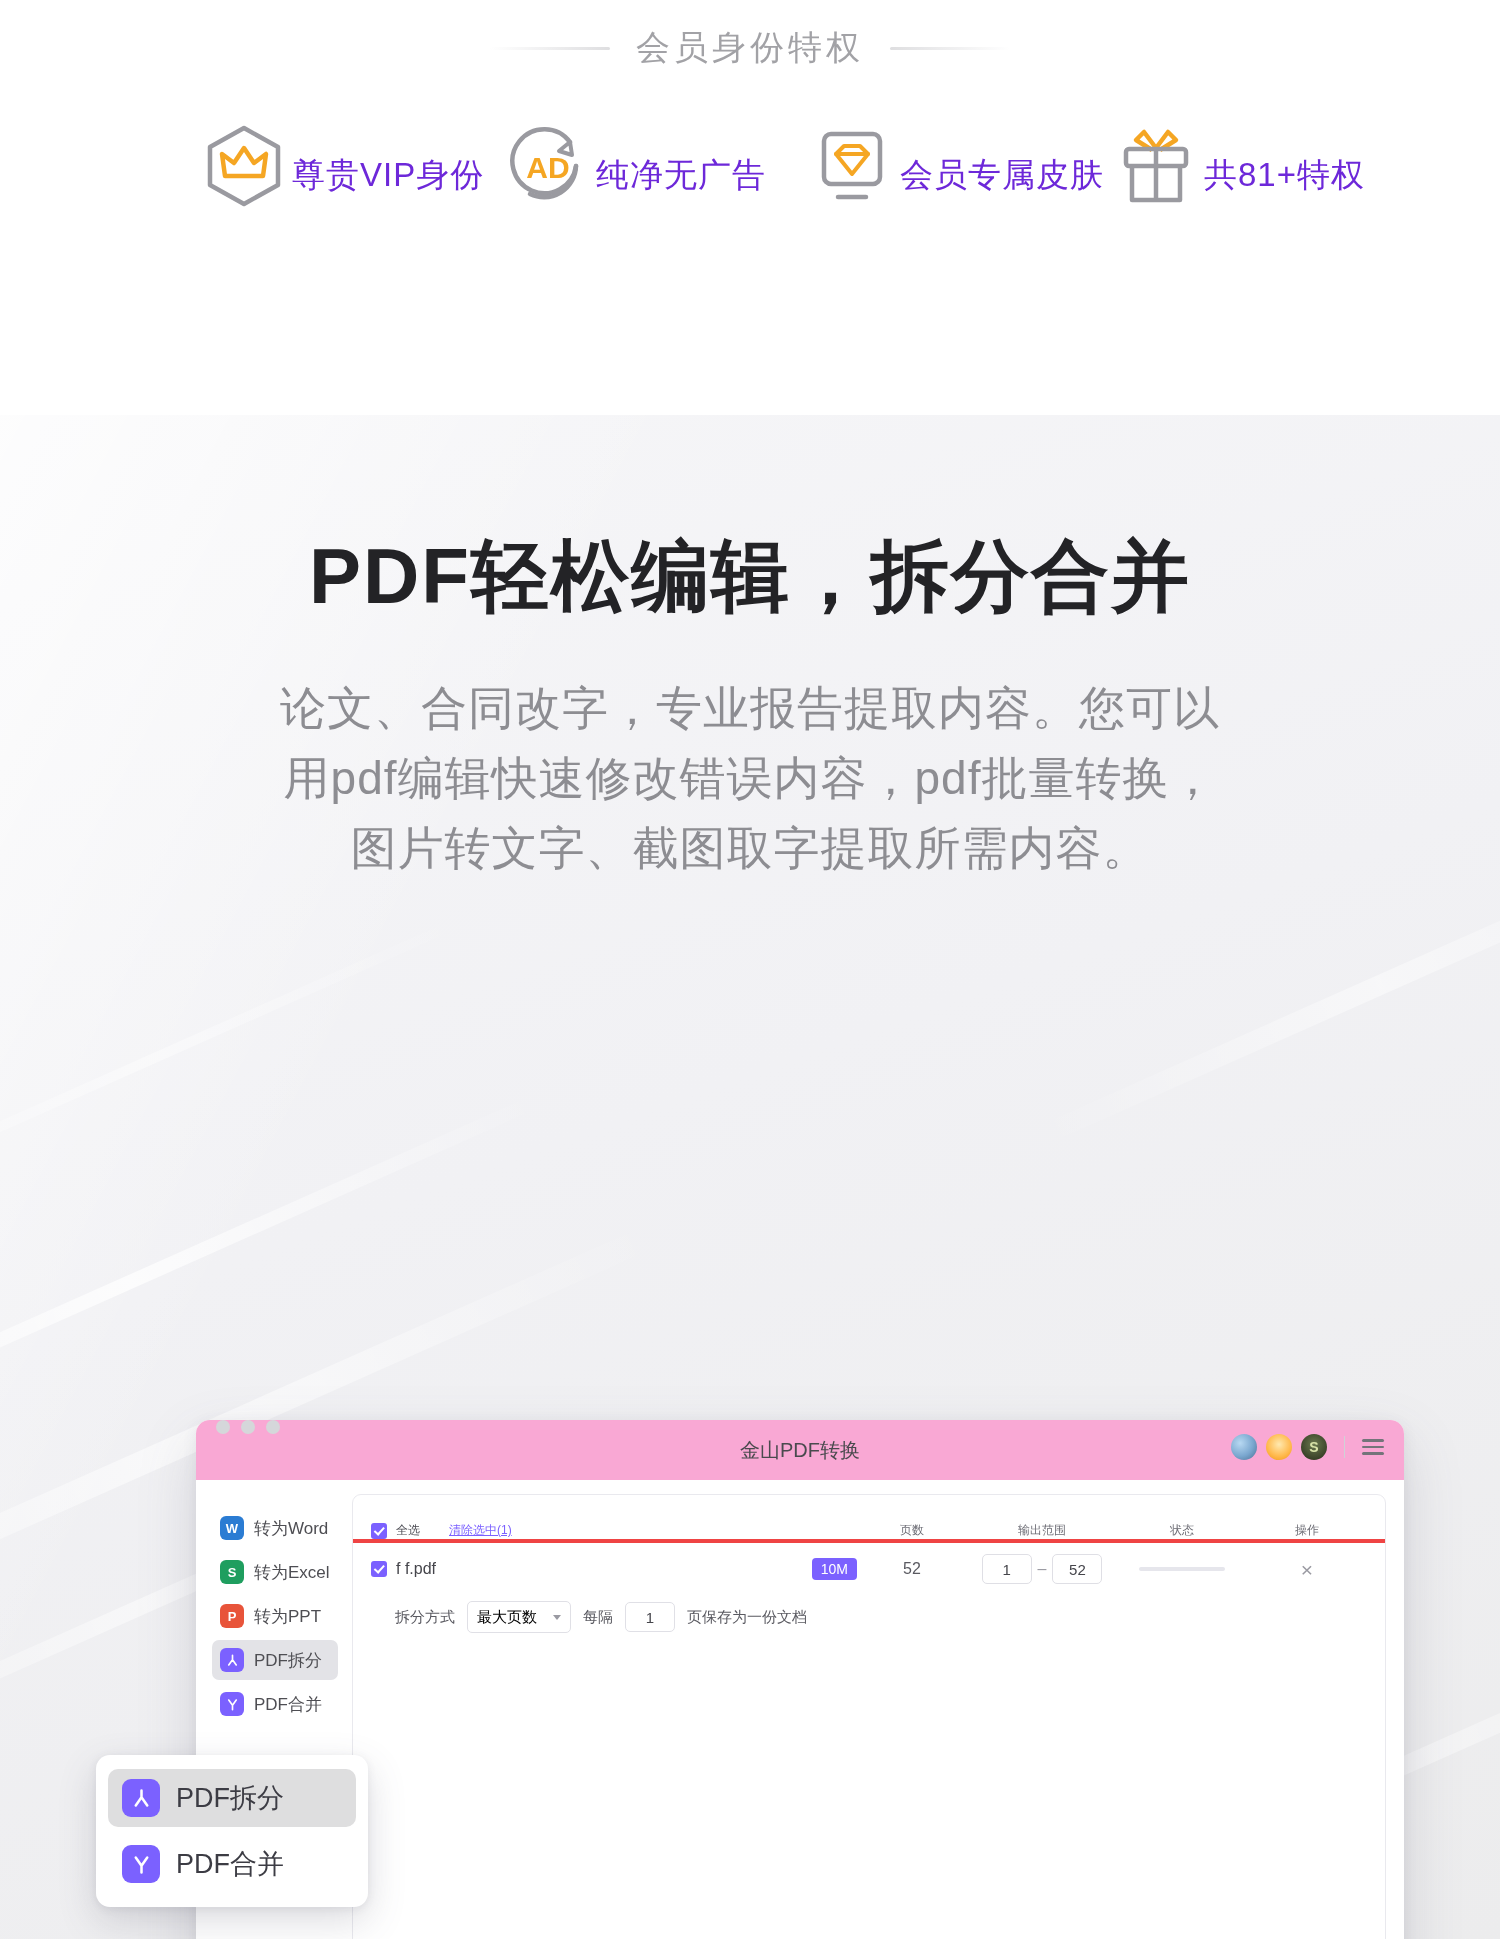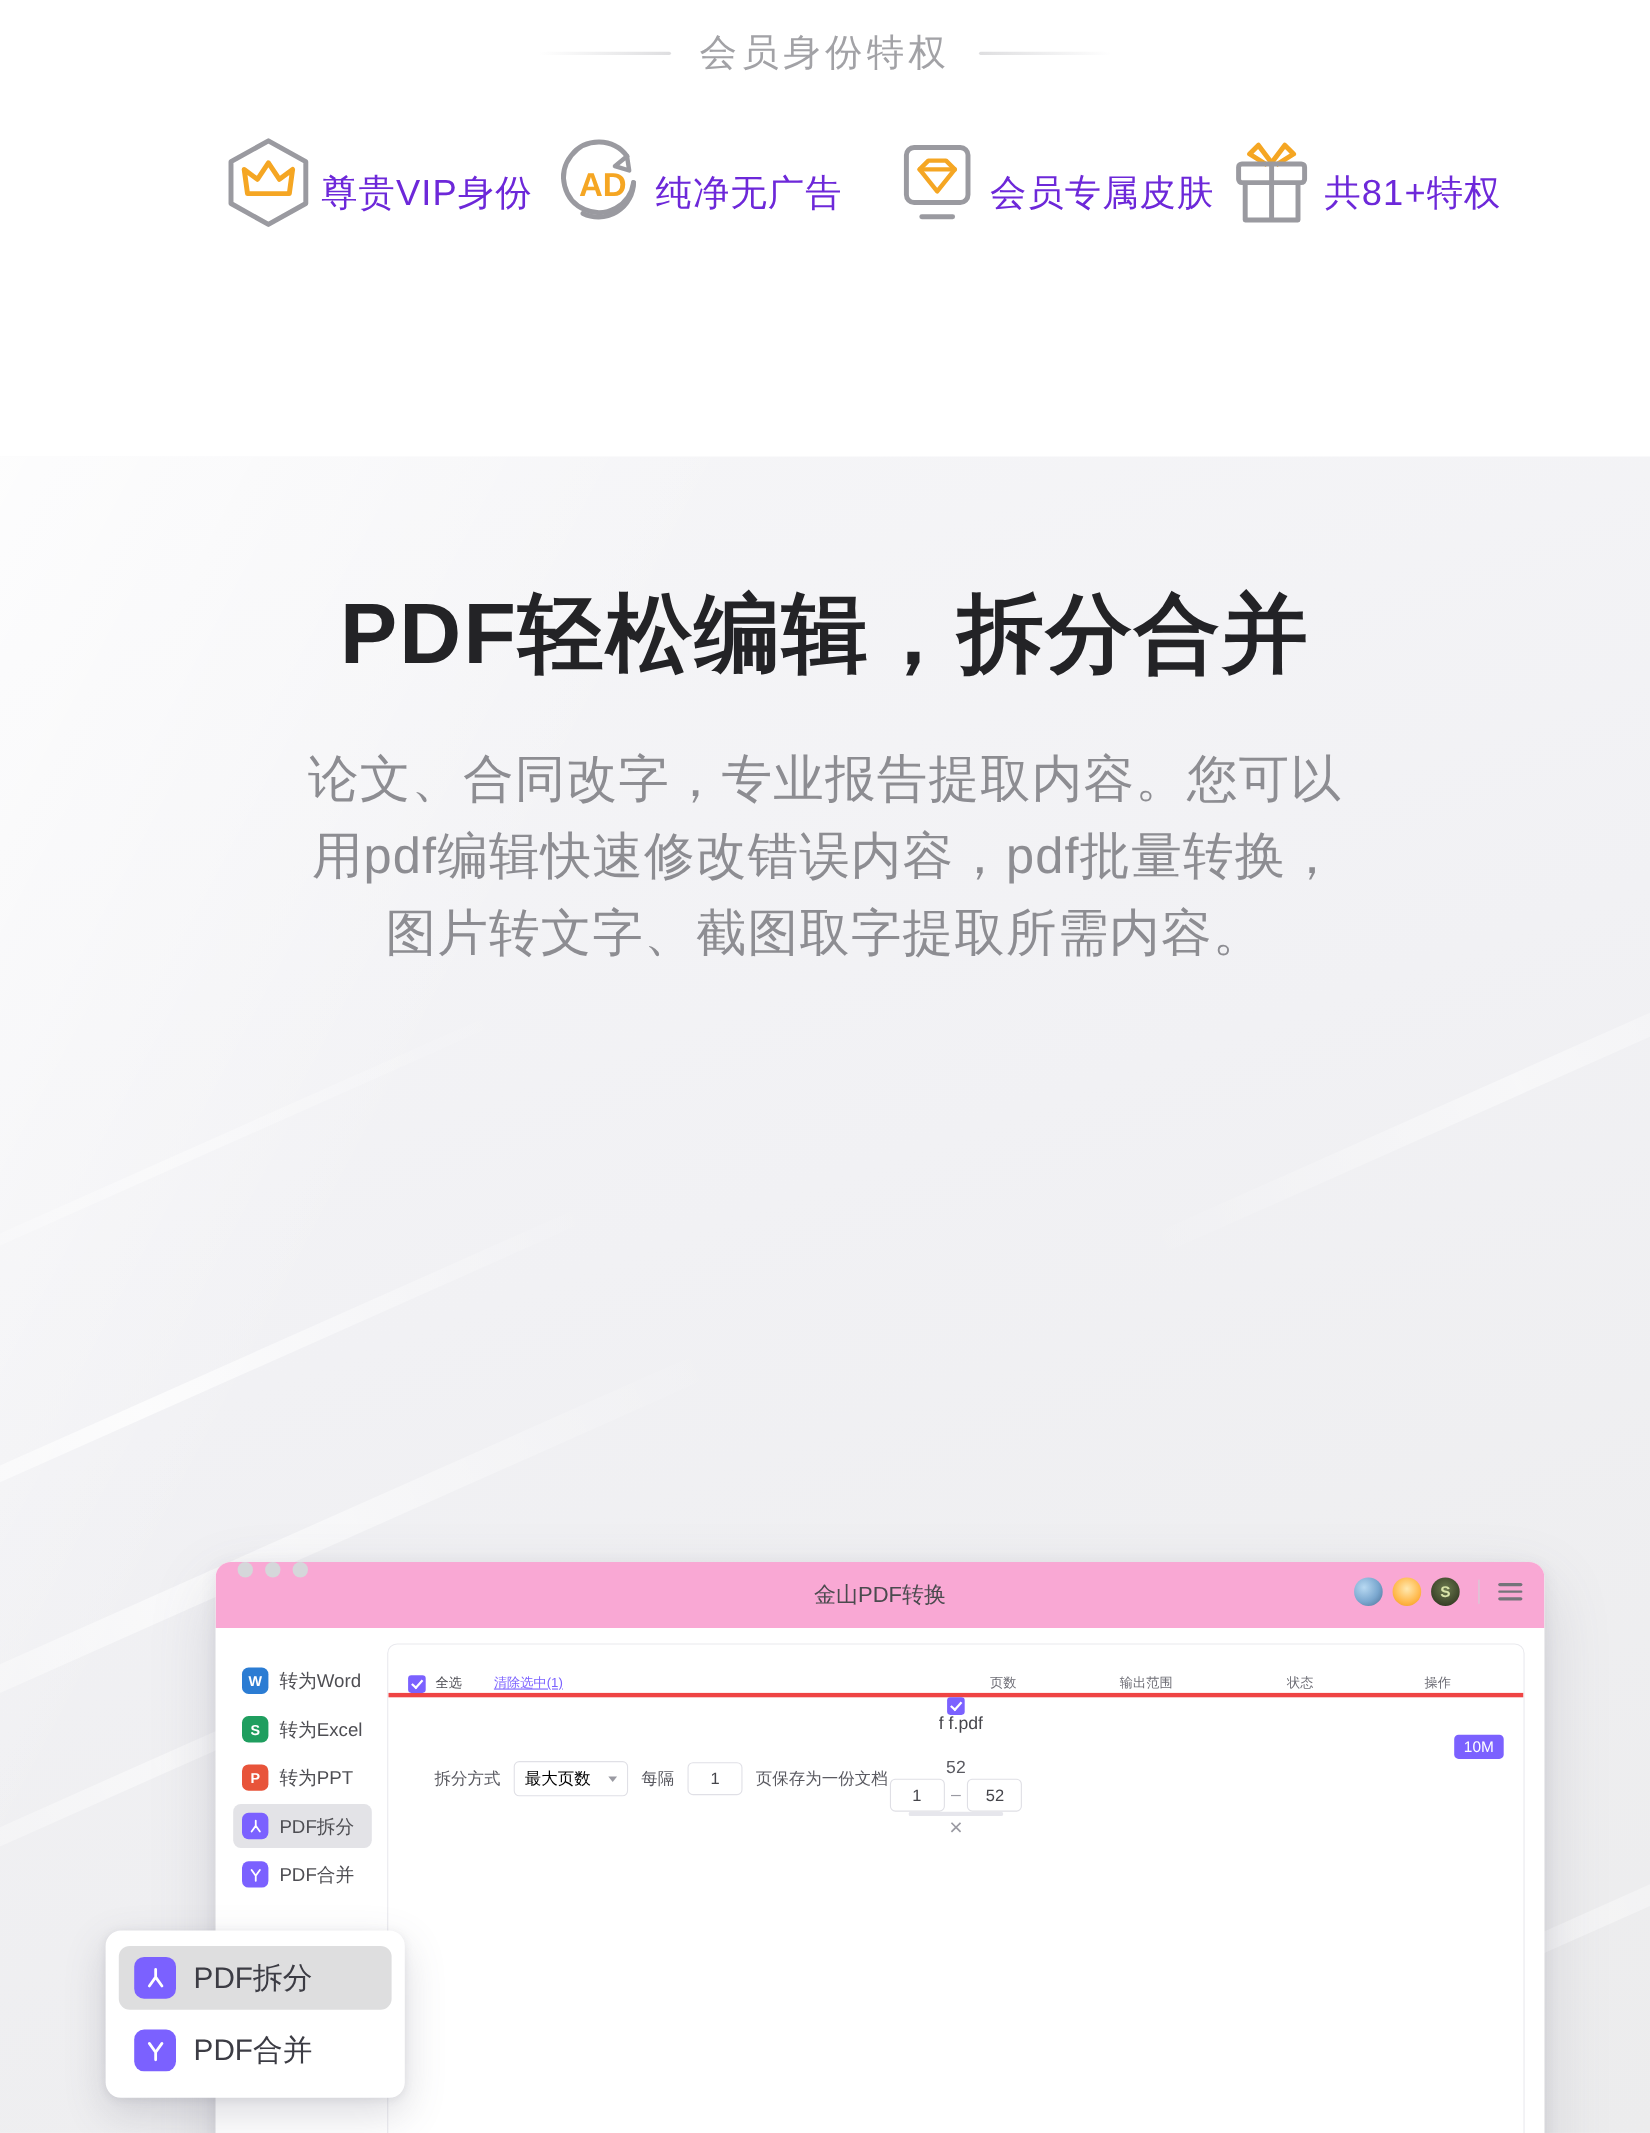--- a/index.html
+++ b/index.html
@@ -243,21 +243,20 @@
   .c-status { width: 130px; }
   .c-action { width: 120px; }
 
   .file-row {
     display: flex;
     align-items: center;
     height: 52px;
     padding: 0 18px;
     font-size: 16px;
     color: #45454b;
-    flex-direction: column;
   }
   .fname { margin-left: 9px; }
   .size-badge {
     background: #7b61ff;
     color: #fff;
     font-size: 14px;
     border-radius: 4px;
     padding: 3px 9px;
     margin-left: auto;
   }

